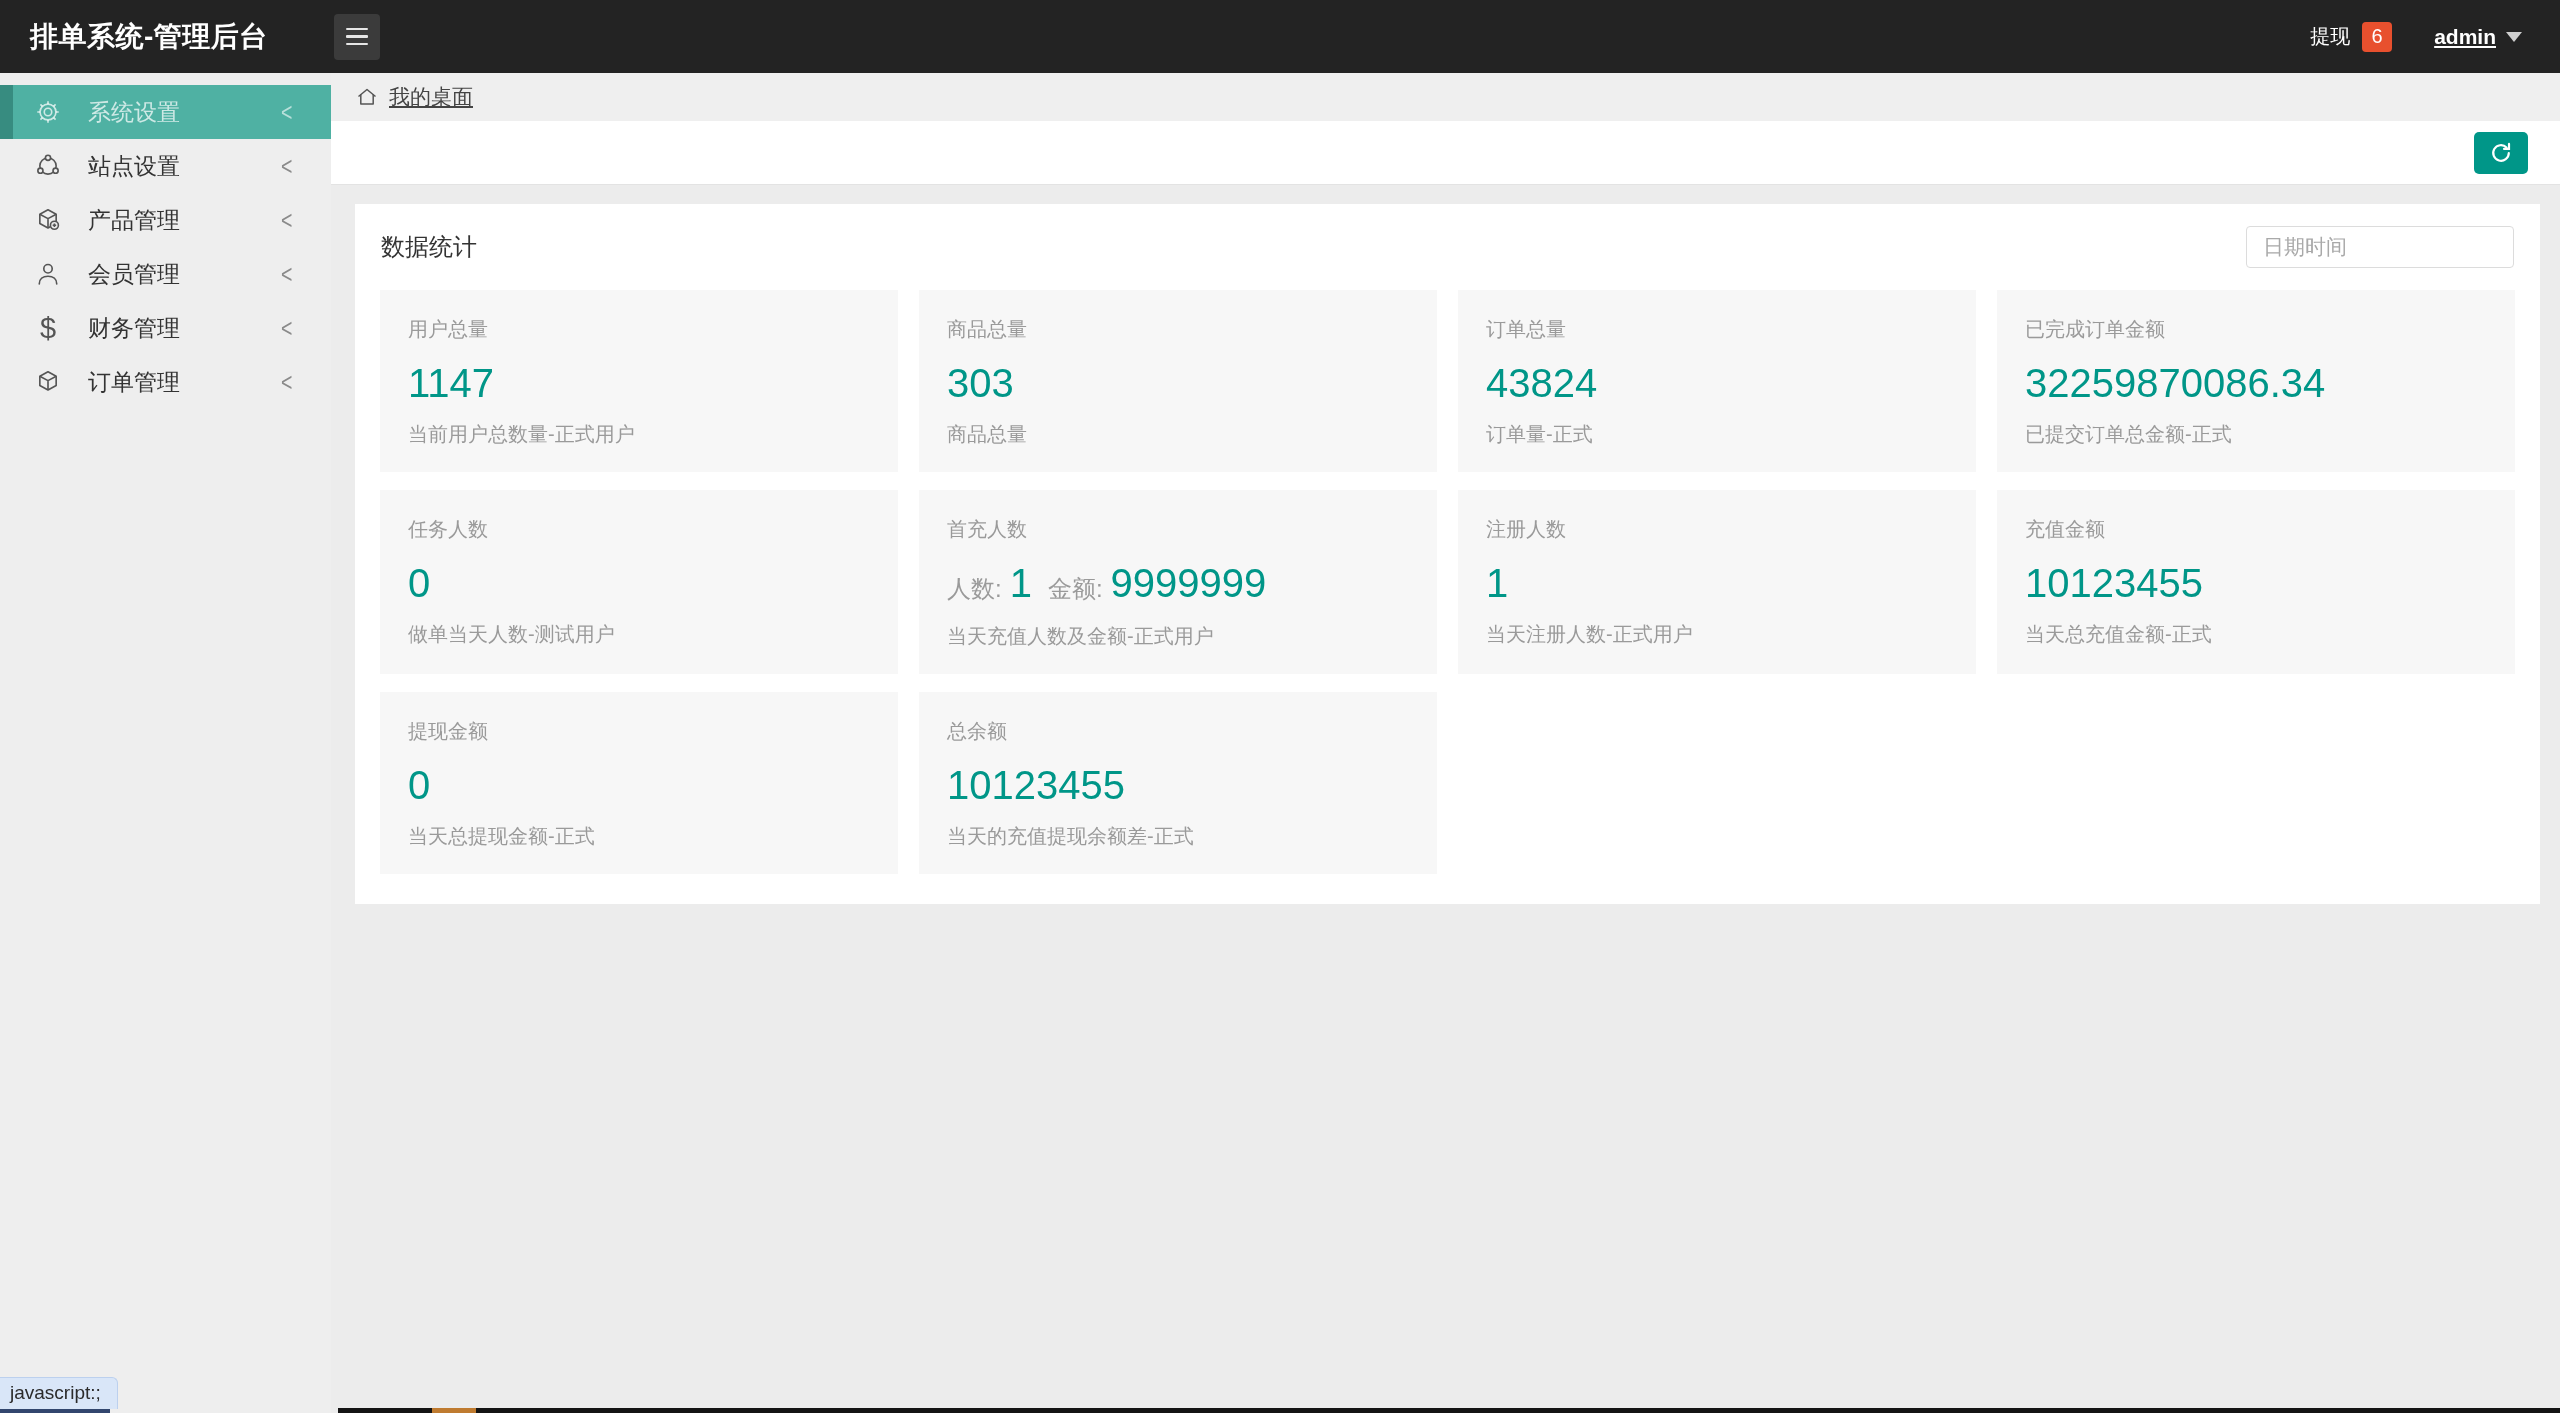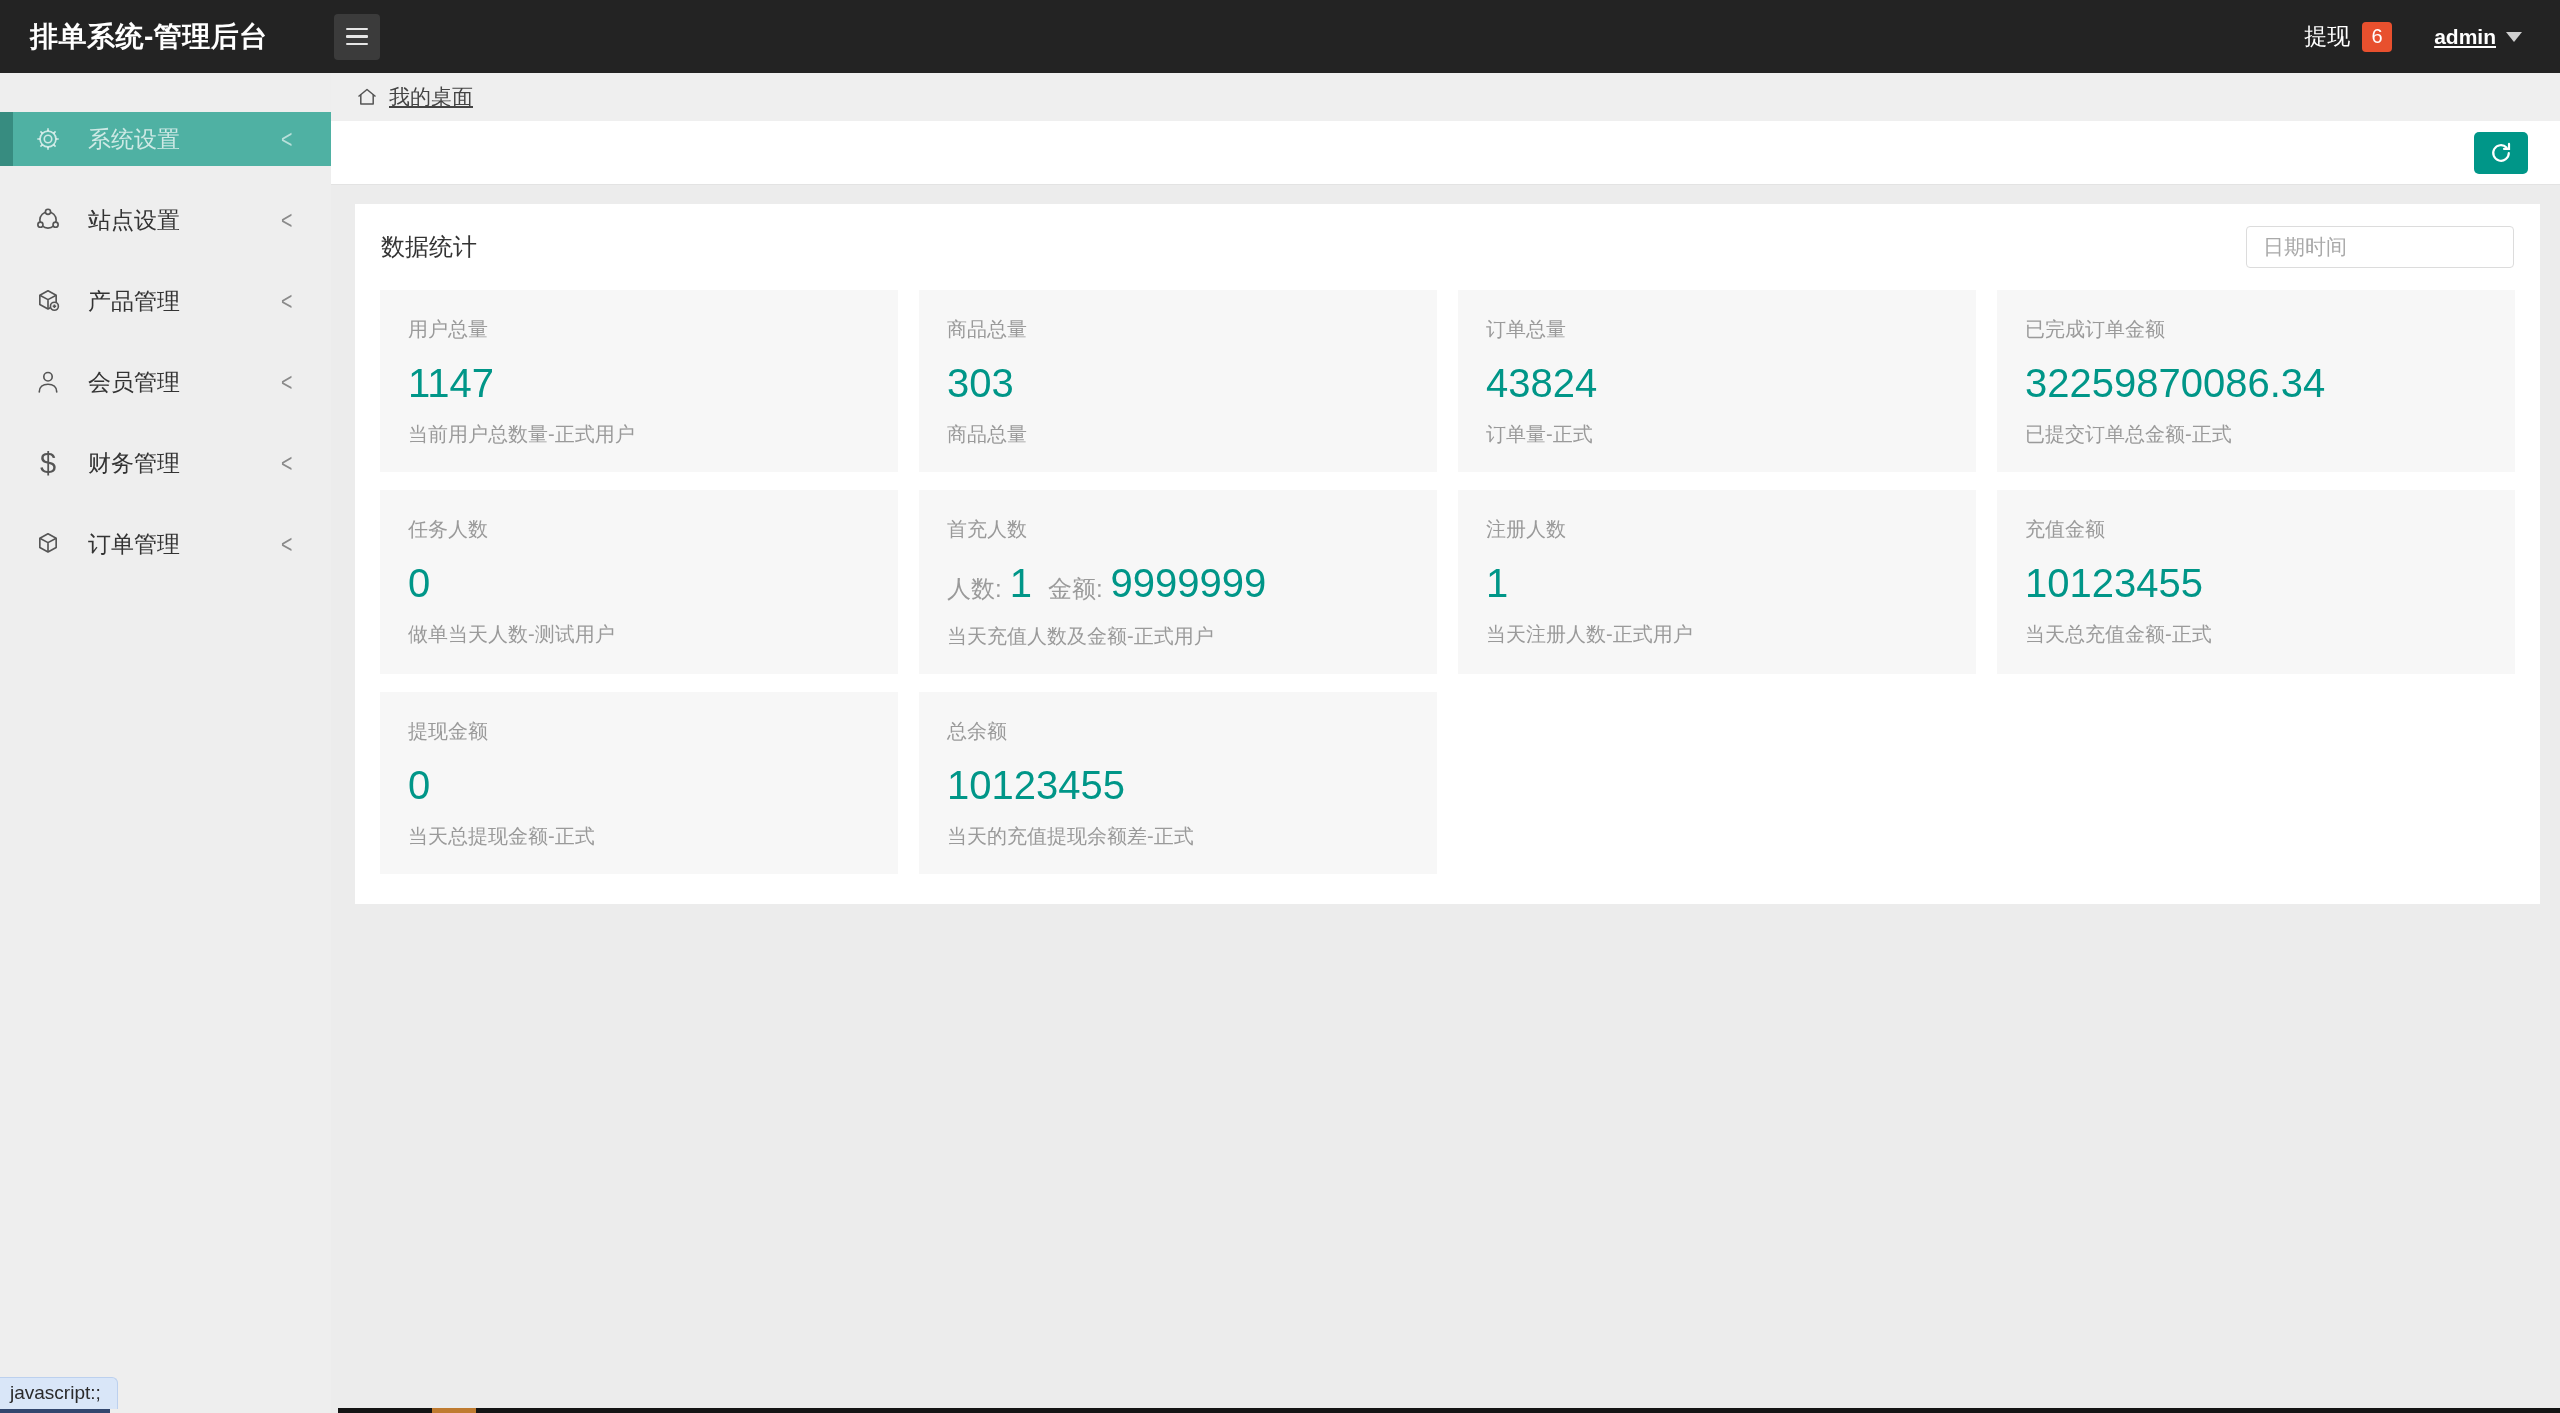--- a/index.html
+++ b/index.html
@@ -16,32 +16,32 @@
     background:#ececec;position:relative;color:#333;
   }
   
   .header{position:absolute;top:0;left:0;width:100%;height:73px;background:var(--header-bg);
     display:flex;align-items:center;color:#fff;z-index:30;}
   .header-title{font-size:28px;font-weight:bold;padding-left:30px;width:318px;letter-spacing:0.5px;}
   .menu-toggle{width:46px;height:46px;background:#3b3b3b;border:none;border-radius:4px;
     display:flex;flex-direction:column;justify-content:center;align-items:center;gap:5px;cursor:pointer;margin-left:16px;}
   .menu-toggle i{display:block;width:22px;height:2.5px;background:#e6e6e6;border-radius:1px;}
   .header-right{margin-left:auto;display:flex;align-items:center;padding-right:38px;}
-  .withdraw-link{color:#fff;font-size:23px;cursor:pointer;}
+  .withdraw-link{color:#fff;font-size:20px;cursor:pointer;}
   .withdraw-badge{display:inline-flex;align-items:center;justify-content:center;
     min-width:30px;height:30px;margin-left:12px;background:var(--badge);border-radius:4px;
     font-size:20px;color:#fff;}
   .user-menu{display:flex;align-items:center;margin-left:42px;cursor:pointer;text-decoration:underline;}
   .user-name{font-size:21px;font-weight:bold;}
   .caret-down{width:0;height:0;margin-left:10px;border-left:8px solid transparent;
     border-right:8px solid transparent;border-top:10px solid #cfcfcf;}
   
   .sidebar{position:absolute;top:73px;left:0;bottom:0;width:331px;background:#eeeeee;padding-top:12px;z-index:10;}
   .side-item{height:54px;display:flex;align-items:center;padding:0 38px 0 33px;
-    font-size:23px;color:#333;cursor:pointer;margin-top:27px;}
+    font-size:23px;color:#333;cursor:pointer;}
   .side-icon{width:30px;height:30px;margin-right:25px;color:#555;display:flex;align-items:center;justify-content:center;flex:none;}
   .side-icon svg{width:28px;height:28px;}
   .dollar-glyph{font-size:29px;color:inherit;line-height:1;}
   .side-chevron{margin-left:auto;font-size:23px;color:#8a8a8a;transform:scale(.85,1.15);}
   .side-item.active{background:var(--side-active);border-left:13px solid var(--side-active-strip);
     padding-left:20px;color:rgba(255,255,255,.72);}
   .side-item.active .side-icon{color:rgba(255,255,255,.72);}
   .side-item.active .side-chevron{color:rgba(255,255,255,.6);}
   
   .main{position:absolute;top:73px;left:331px;right:0;bottom:0;overflow:hidden;}

